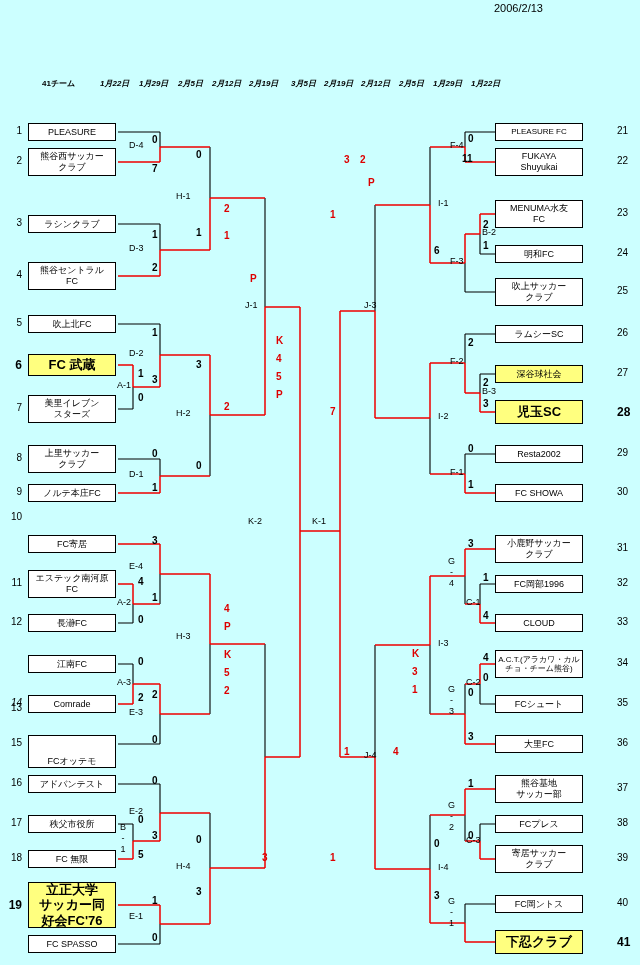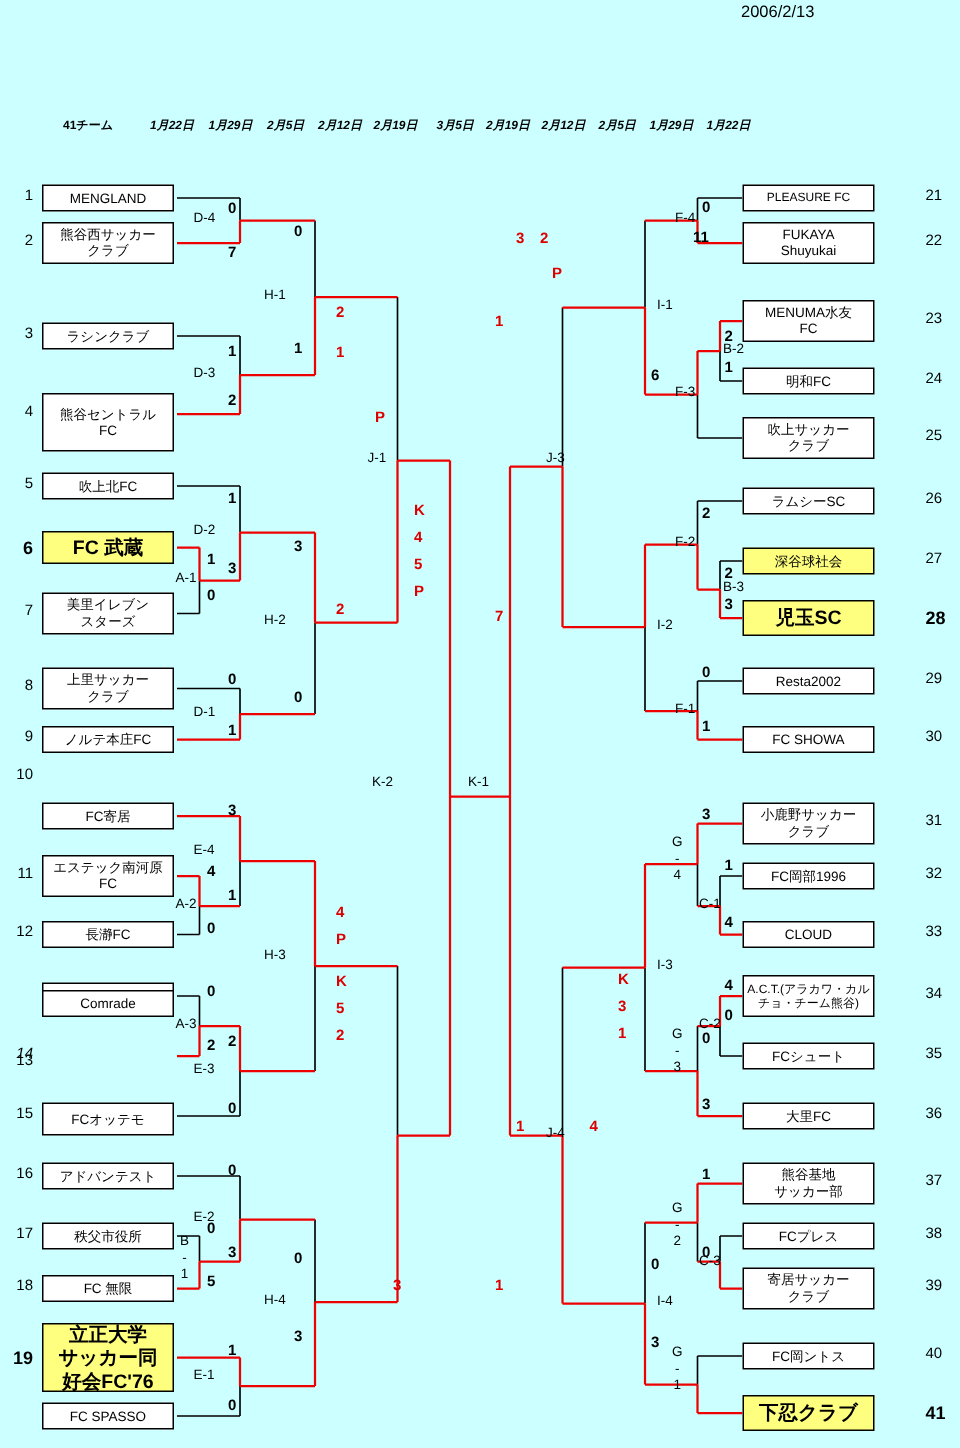--- a/index.html
+++ b/index.html
@@ -50,33 +50,33 @@
       <div class="rdate" style="left: 471px;">1月22日</div>
     </div>
 
   <svg class="lines" width="640" height="965" viewBox="0 0 640 965">
     <path class="ln-black" d="M118 132H160M160 132V147M118 224H160M160 224V250M210 147V198M118 409H133M133 409V387M118 324H160M160 324V355M118 459H160M160 459V476M210 476V415M265 198V307M160 604V574M118 623H133M133 623V604M118 664H133M133 664V684M118 744H160M160 744V714M210 714V644M118 784H160M160 784V813M118 824H133M133 824V841M118 944H160M160 944V924M210 813V868M265 644V757M495 132H465M465 132V147M495 254H480M480 254V234M495 292H465M465 292V263M430 147V205M495 334H465M465 334V363M495 374H480M480 374V393M495 454H465M465 454V474M430 474V418M375 205V311M465 604V576M495 584H480M480 584V604M495 704H480M480 704V684M465 684V714M430 714V645M465 841V815M495 824H480M480 824V841M495 904H465M465 904V923M430 815V869M375 645V757"></path>
     <path class="ln-red" d="M118 162H160M160 162V147M160 147H210M118 276H160M160 276V250M160 250H210M210 250V198M210 198H265M118 365H133M133 365V387M133 387H160M160 387V355M160 355H210M118 493H160M160 493V476M160 476H210M210 355V415M210 415H265M265 415V307M265 307H300M118 544H160M160 544V574M160 574H210M118 584H133M133 584V604M133 604H160M118 704H133M133 704V684M133 684H160M160 684V714M160 714H210M210 574V644M210 644H265M160 841V813M160 813H210M118 859H133M133 859V841M133 841H160M118 905H160M160 905V924M160 924H210M210 924V868M210 868H265M265 868V757M265 757H300M300 307V757M300 531H340M495 162H465M465 162V147M465 147H430M495 214H480M480 214V234M480 234H465M465 234V263M465 263H430M430 263V205M430 205H375M495 412H480M480 412V393M480 393H465M465 393V363M465 363H430M495 493H465M465 493V474M465 474H430M430 363V418M430 418H375M375 418V311M375 311H340M495 549H465M465 549V576M465 576H430M495 623H480M480 623V604M480 604H465M495 664H480M480 664V684M480 684H465M495 744H465M465 744V714M465 714H430M430 576V645M430 645H375M495 789H465M465 789V815M465 815H430M495 859H480M480 859V841M480 841H465M495 942H465M465 942V923M465 923H430M430 923V869M430 869H375M375 869V757M375 757H340M340 311V757"></path>
   </svg>
 
   <div id="teams">
       <div class="team" style="left: 28px; top: 123px; height: 18px;">
-        <div>MENGLAND</div>
+        <div>PLEASURE</div>
       </div>
       <div class="num" style="top: 125px; left: 4px; width: 18px; text-align: right;">1</div>
       <div class="team" style="left: 28px; top: 148px; height: 28px;">
         <div>熊谷西サッカー</div>
         <div>クラブ</div>
       </div>
       <div class="num" style="top: 155px; left: 4px; width: 18px; text-align: right;">2</div>
       <div class="team" style="left: 28px; top: 215px; height: 18px;">
         <div>ラシンクラブ</div>
       </div>
       <div class="num" style="top: 217px; left: 4px; width: 18px; text-align: right;">3</div>
-      <div class="team" style="left: 28px; top: 262px; height: 39px;">
+      <div class="team" style="left: 28px; top: 262px; height: 28px;">
         <div>熊谷セントラル</div>
         <div>FC</div>
       </div>
       <div class="num" style="top: 269px; left: 4px; width: 18px; text-align: right;">4</div>
       <div class="team" style="left: 28px; top: 315px; height: 18px;">
         <div>吹上北FC</div>
       </div>
       <div class="num" style="top: 317px; left: 4px; width: 18px; text-align: right;">5</div>
       <div class="team hl big" style="left: 28px; top: 354px; height: 22px;">
         <div>FC 武蔵</div>
@@ -106,25 +106,25 @@
       </div>
       <div class="num" style="top: 577px; left: 4px; width: 18px; text-align: right;">11</div>
       <div class="team" style="left: 28px; top: 614px; height: 18px;">
         <div>長瀞FC</div>
       </div>
       <div class="num" style="top: 616px; left: 4px; width: 18px; text-align: right;">12</div>
       <div class="team" style="left: 28px; top: 655px; height: 18px;">
         <div>江南FC</div>
       </div>
       <div class="num" style="top: 657px; left: 4px; width: 18px; text-align: right; margin-top: 45px;">13</div>
-      <div class="team" style="left: 28px; top: 660px; height: 18px;">
+      <div class="team" style="left: 28px; top: 695px; height: 18px;">
         <div>Comrade</div>
       </div>
       <div class="num" style="top: 697px; left: 4px; width: 18px; text-align: right; font-style: italic;">14</div>
-      <div class="team" style="left: 28px; top: 735px; height: 22px;">
+      <div class="team" style="left: 28px; top: 735px; height: 33px; justify-content: flex-end;">
         <div>FCオッテモ</div>
       </div>
       <div class="num" style="top: 737px; left: 4px; width: 18px; text-align: right;">15</div>
       <div class="team" style="left: 28px; top: 775px; height: 18px;">
         <div>アドバンテスト</div>
       </div>
       <div class="num" style="top: 777px; left: 4px; width: 18px; text-align: right;">16</div>
       <div class="team" style="left: 28px; top: 815px; height: 18px;">
         <div>秩父市役所</div>
       </div>

